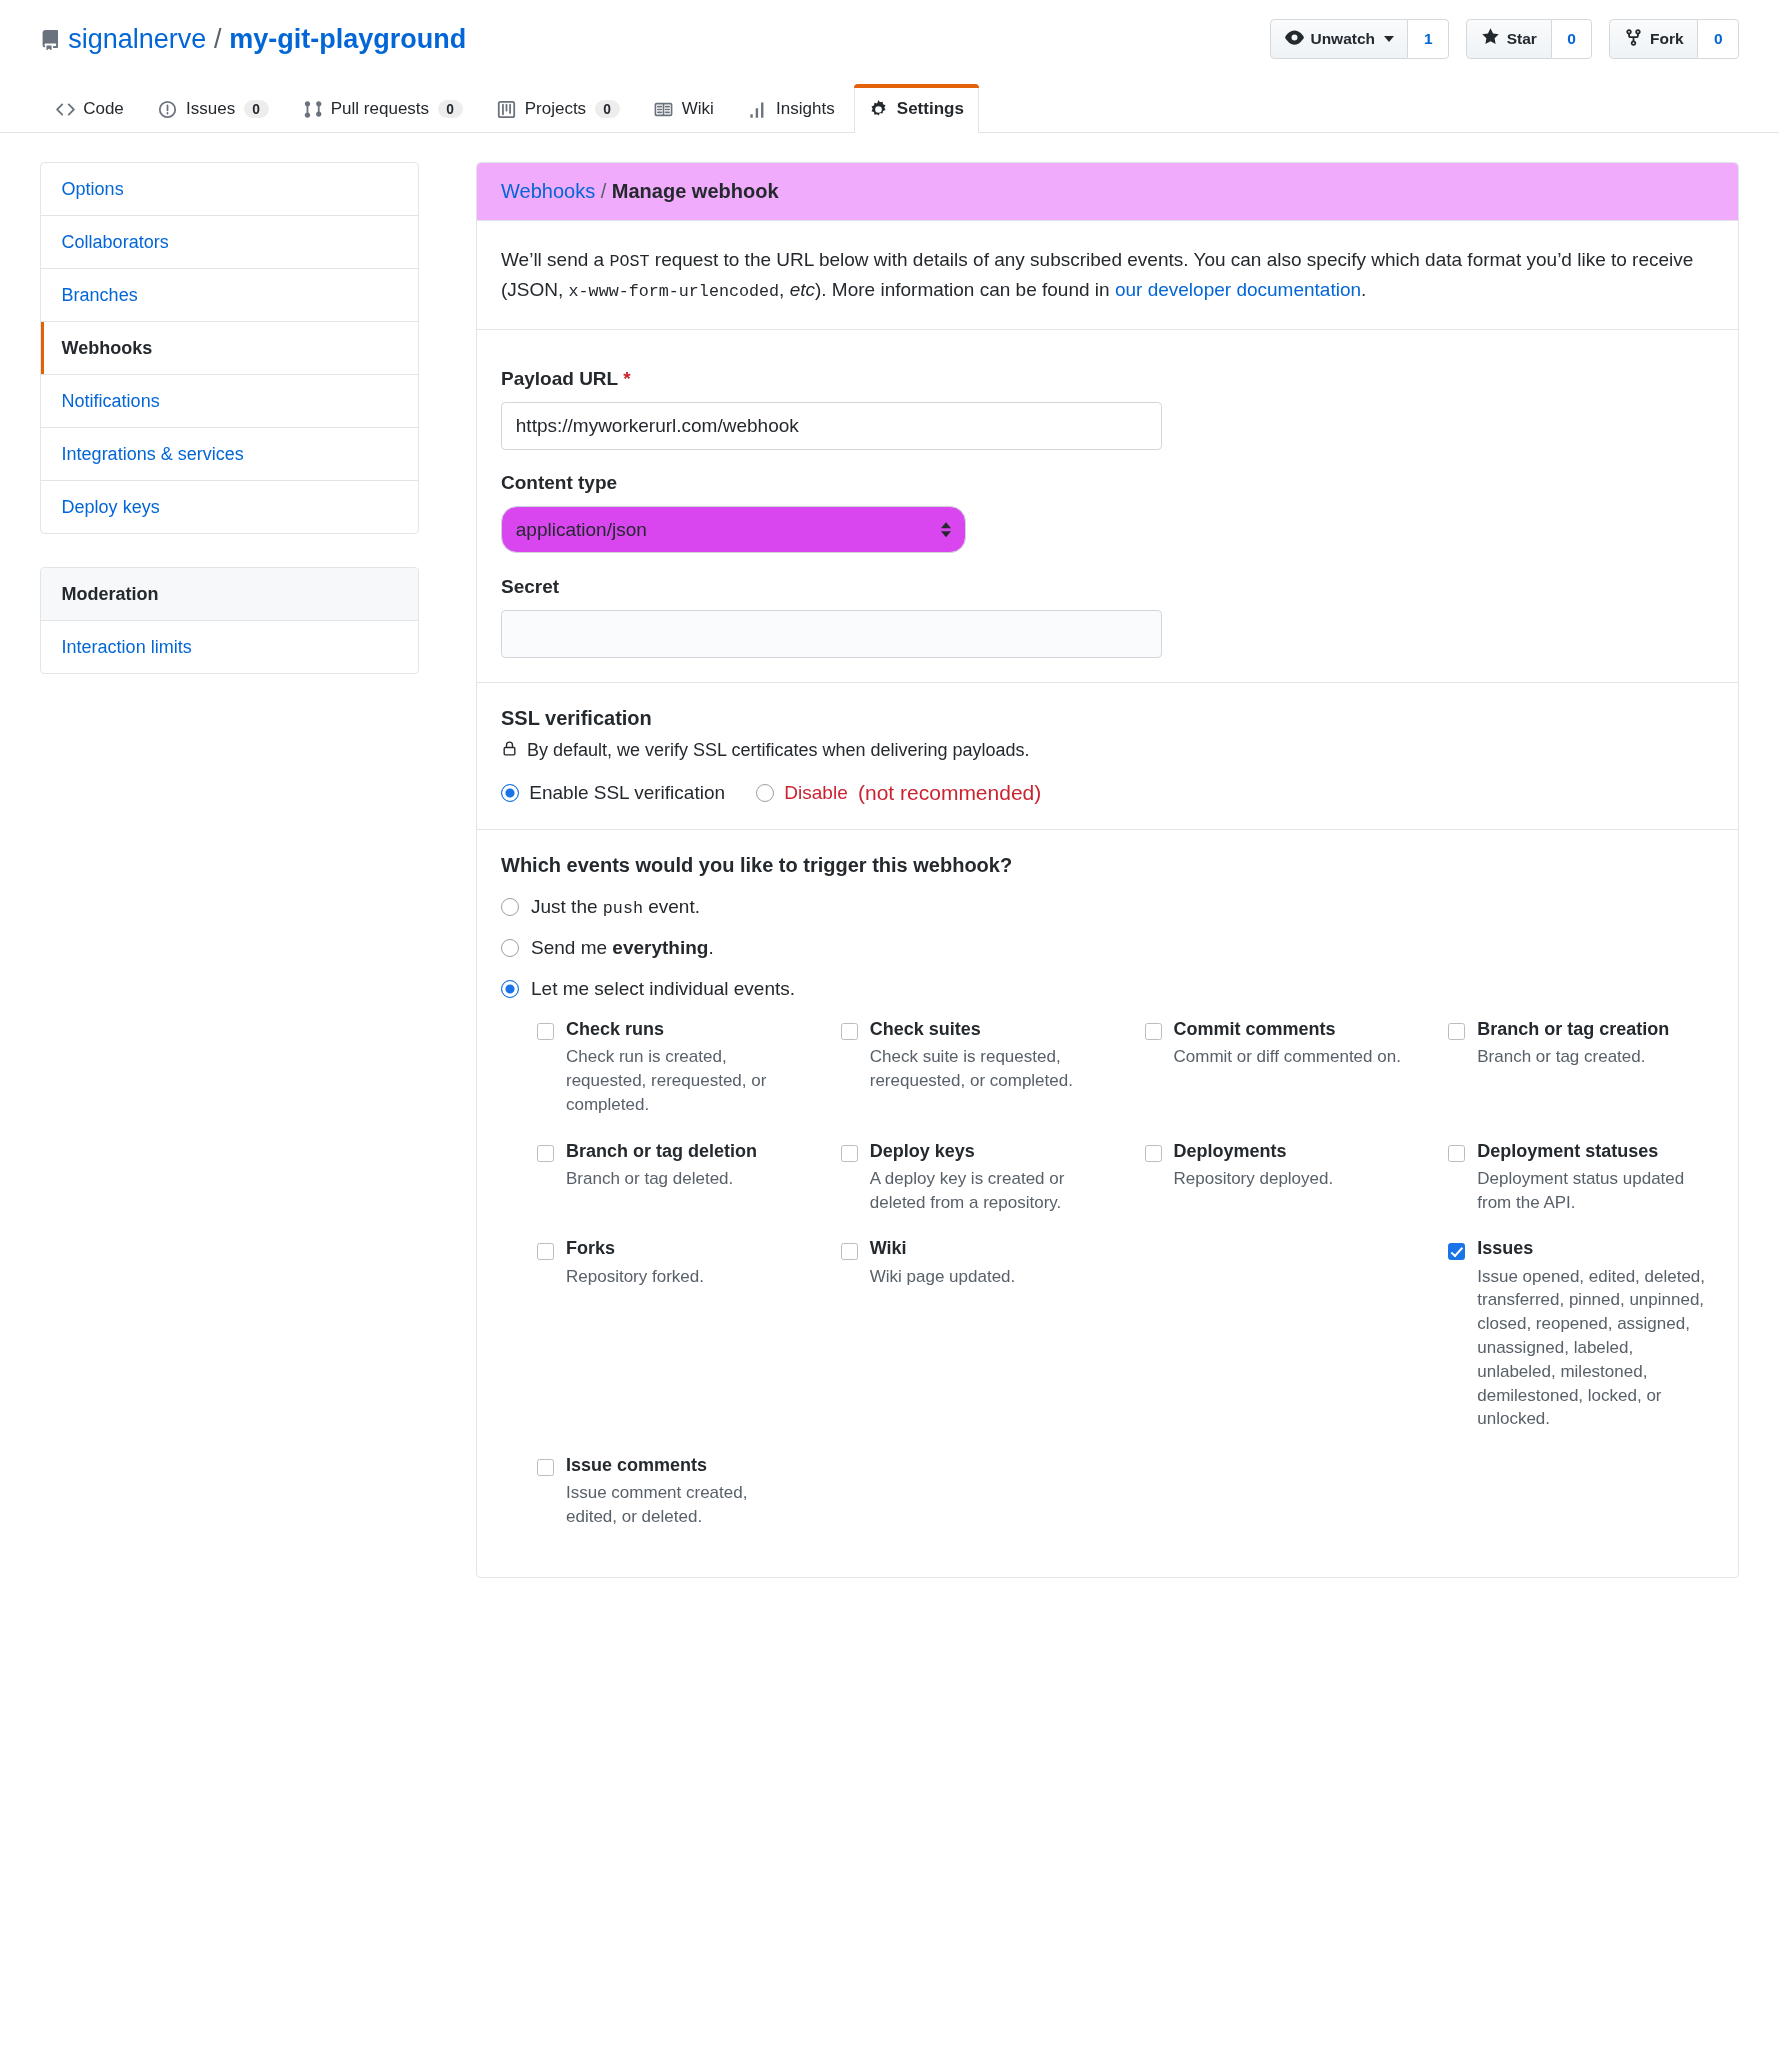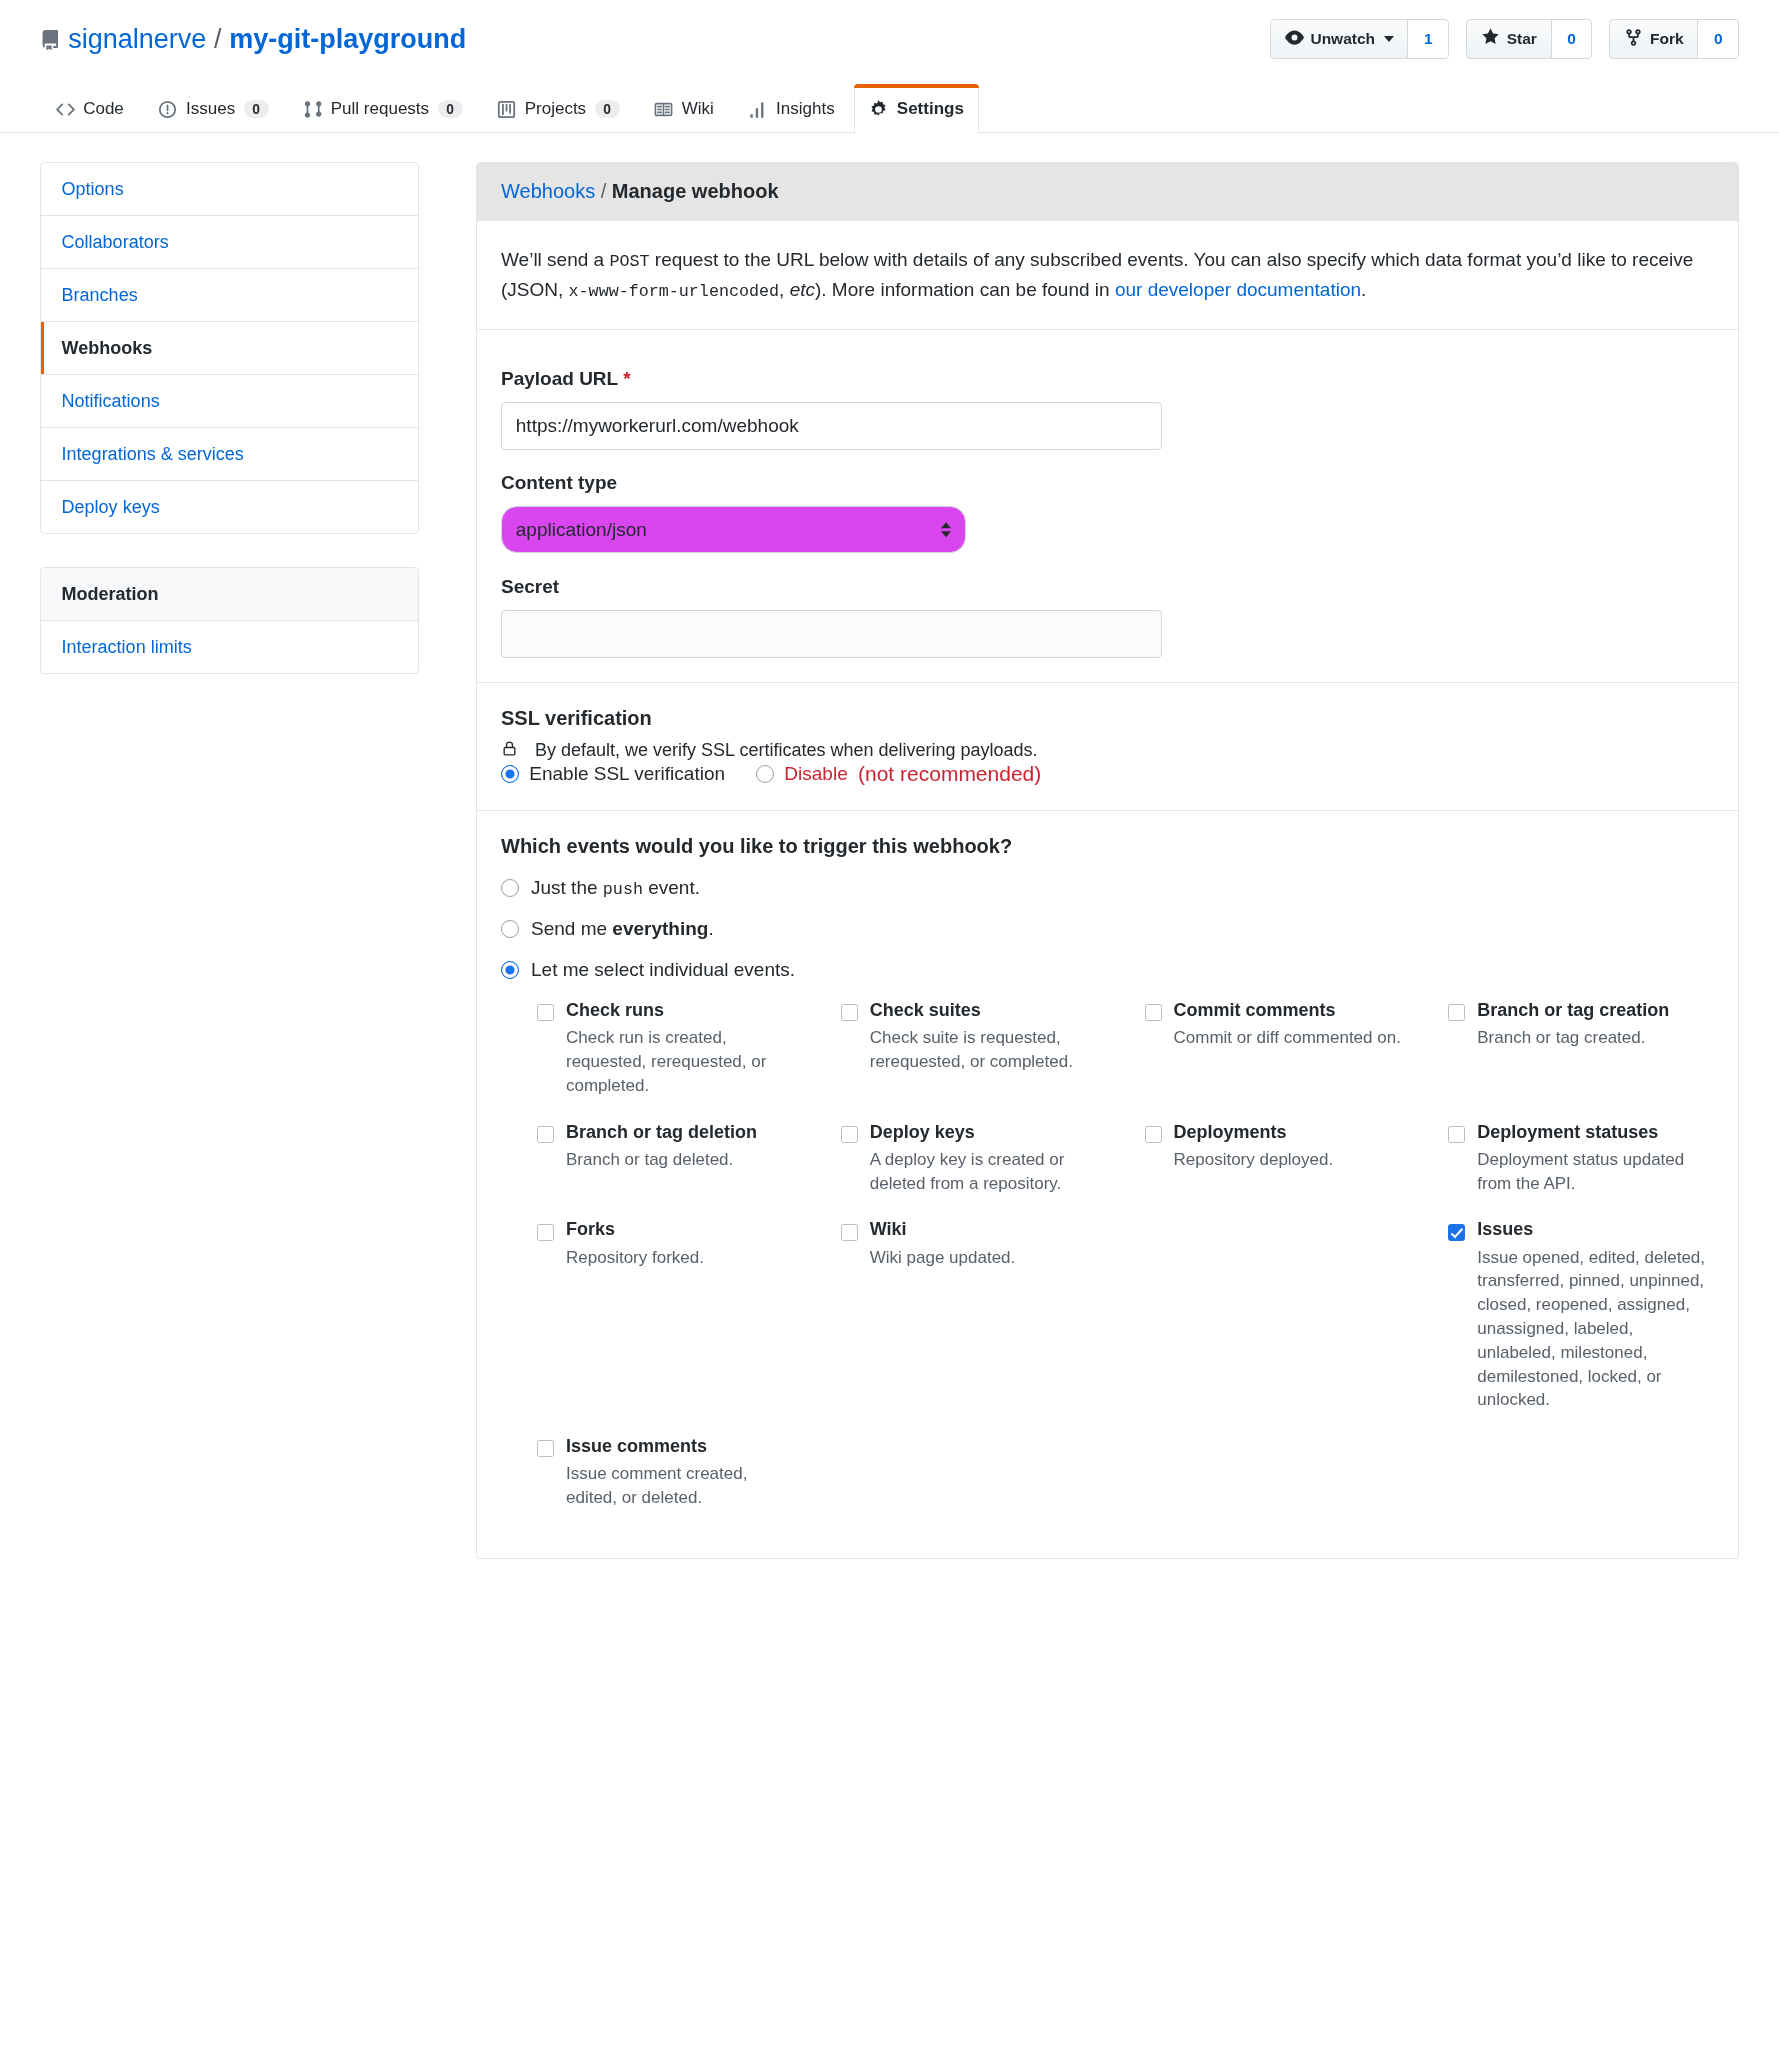--- a/index.html
+++ b/index.html
@@ -166,21 +166,21 @@
     border: 0.9px solid #e1e4e8;
     border-radius: 4.3px;
     background: #fff;
     min-width: 0;
   }
   .content-header {
     padding: 17px 24px;
     border-bottom: 0.9px solid #e1e4e8;
     font-size: 20px;
     color: #586069;
-    background: #e5e5e5;
+    background: #f0abfc;
     border-radius: 4.3px 4.3px 0 0;
   }
   .content-header .crumb-current { color: #24292e; font-weight: bold; }
   .section {
     padding: 24px;
     border-bottom: 0.9px solid #e1e4e8;
   }
   .section:last-child { border-bottom: 0; }
   .intro {
     font-size: 19px;
@@ -241,21 +241,22 @@
   .section-title {
     font-size: 20px;
     font-weight: bold;
     margin: 0 0 10.3px 0;
   }
   .note {
     font-size: 18px;
     color: #24292e;
     display: flex;
     align-items: center;
-    gap: 17px;
+    gap: 9px;
+    margin-bottom: 19px;
   }
   .radio-row { display: flex; align-items: center; gap: 31px; }
   .radio-opt {
     display: flex; align-items: center; gap: 10.3px;
     font-size: 19px;
     cursor: pointer;
   }
   .radio {
     width: 18px; height: 18px;
     border-radius: 50%;

